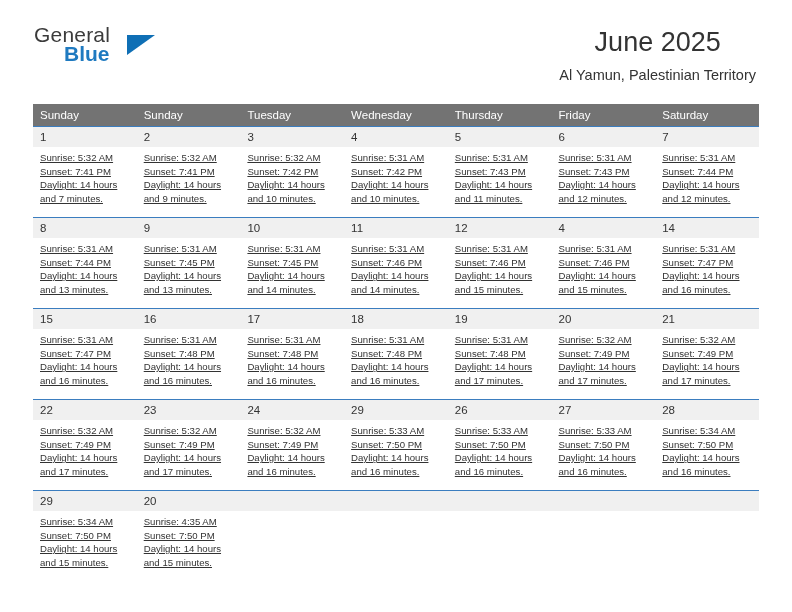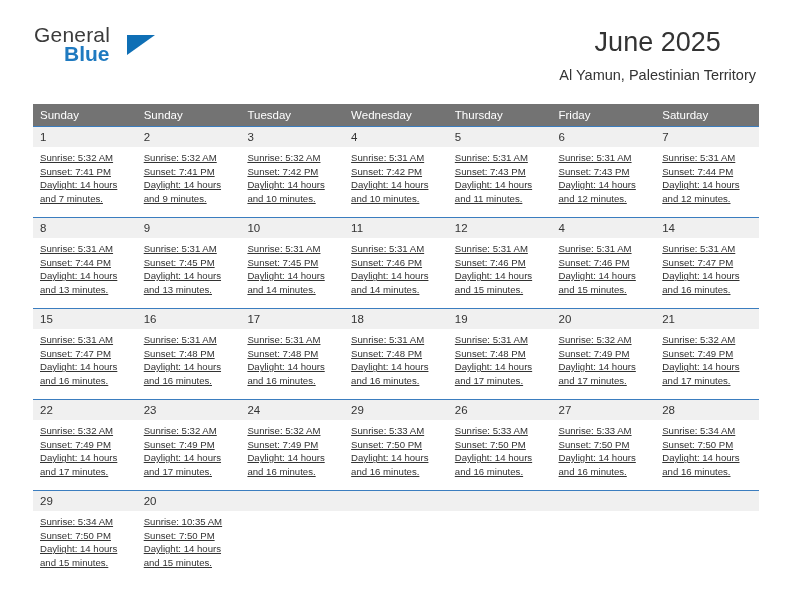--- a/index.html
+++ b/index.html
@@ -426,21 +426,21 @@
           <div class="dayinfo">
             <div>Sunrise: 5:34 AM</div>
             <div>Sunset: 7:50 PM</div>
             <div>Daylight: 14 hours</div>
             <div>and 15 minutes.</div>
           </div>
         </td>
         <td class="day-cell">
           <div class="daynum">20</div>
           <div class="dayinfo">
-            <div>Sunrise: 10:35 AM</div>
+            <div>Sunrise: 4:35 AM</div>
             <div>Sunset: 7:50 PM</div>
             <div>Daylight: 14 hours</div>
             <div>and 15 minutes.</div>
           </div>
         </td>
         <td class="day-cell empty">
           <div class="daynum"></div>
           <div class="dayinfo">
             <div></div>
             <div></div>

